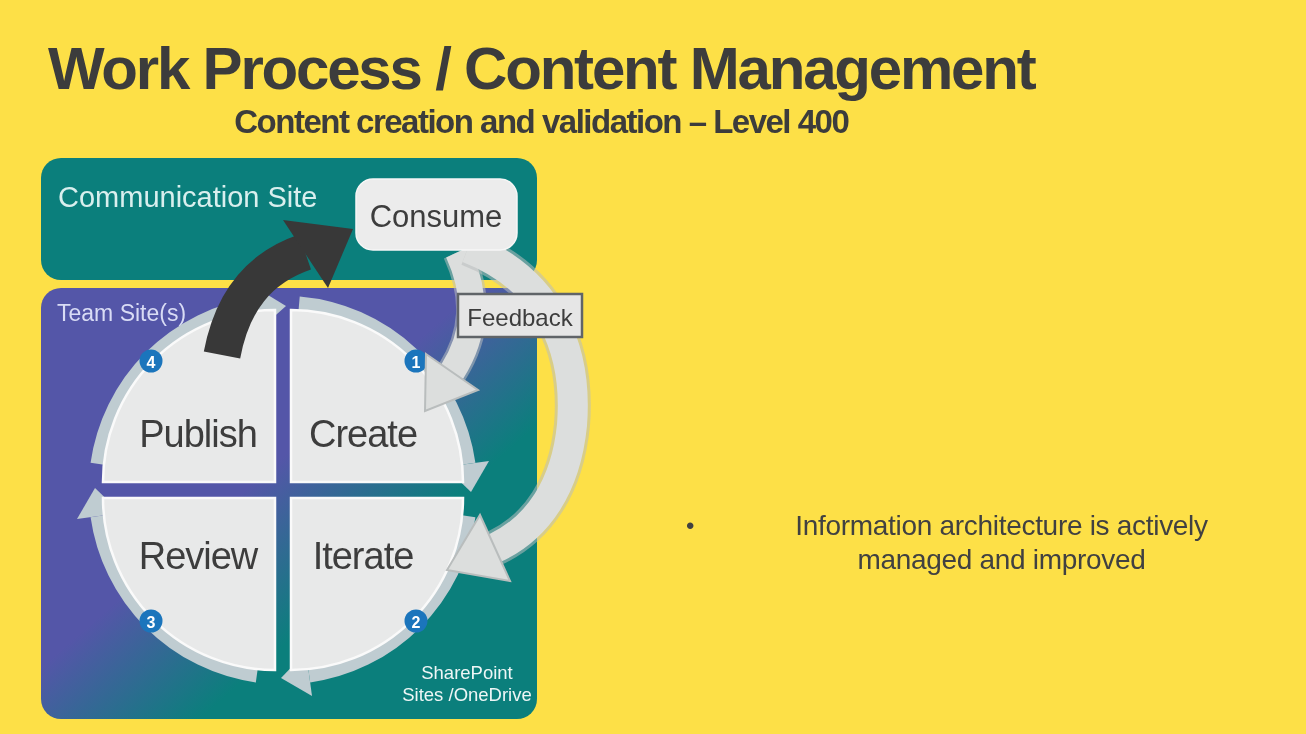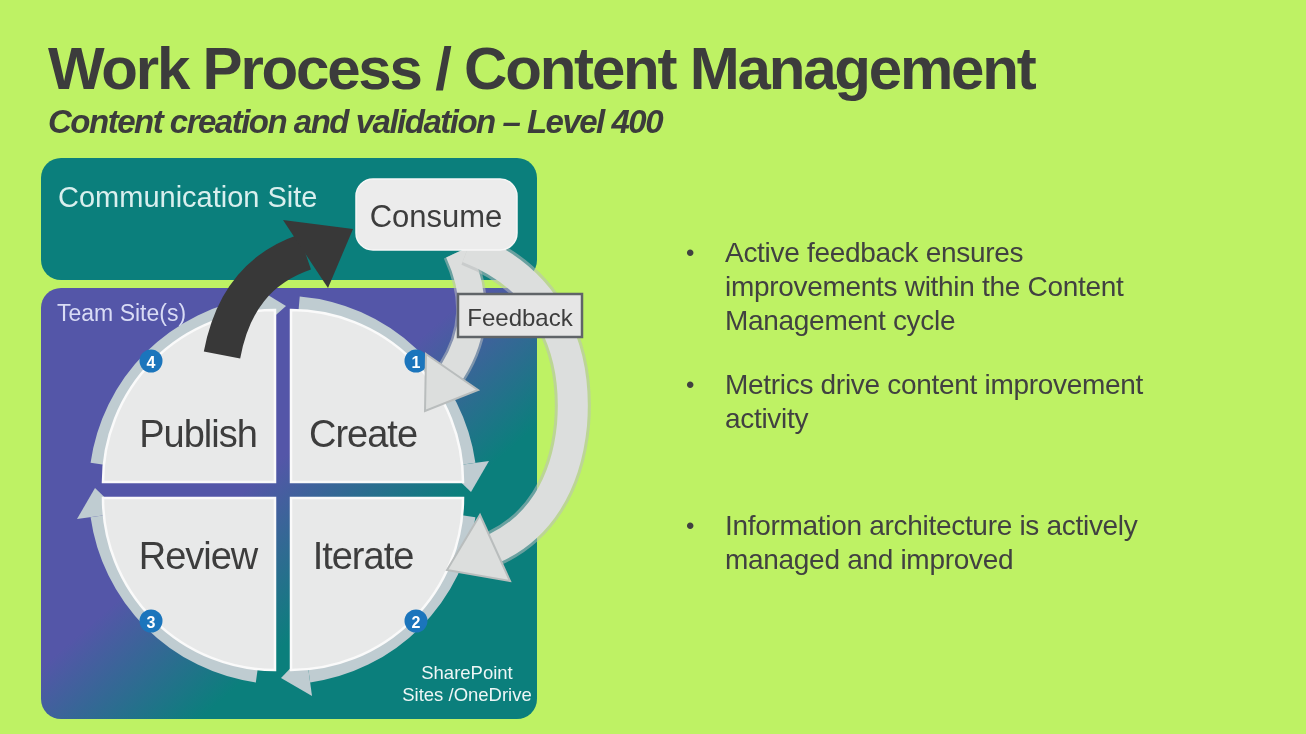--- a/index.html
+++ b/index.html
@@ -1,27 +1,27 @@
 <!DOCTYPE html>
 <html><head>
 <meta charset="utf-8">
 <style>
   html,body{margin:0;padding:0;background:#ffffff;}
   .slide{
-    position:relative;width:1306px;height:734px;background:#bef264;
-    overflow:hidden;font-family:"Liberation Sans",sans-serif;
+    position:relative;width:1306px;height:734px;background:#fde047;
+    overflow:hidden;font-family:"Liberation Sans",sans-serif;text-align:center;
   }
   .header{position:absolute;left:48px;top:38px;}
   h1{
     margin:0;font-size:60px;line-height:62px;font-weight:700;
     color:#3c3c3c;letter-spacing:-2.2px;white-space:nowrap;
   }
   h2{
     margin:4px 0 0 0;font-size:33px;line-height:36px;font-weight:700;
-    color:#3c3c3c;letter-spacing:-1.5px;white-space:nowrap;font-style:italic;
+    color:#3c3c3c;letter-spacing:-1.5px;white-space:nowrap;
   }
   .diagram{position:absolute;left:30px;top:145px;width:580px;height:589px;}
   svg text{font-family:"Liberation Sans",sans-serif;}
   .bullets{
     position:absolute;left:678px;width:600px;margin:0;padding:0;list-style:none;
     font-size:28px;line-height:34px;color:#414141;letter-spacing:-0.3px;
   }
   .bullets li{position:relative;padding-left:47px;white-space:pre-line;}
   .bullets li + li{margin-top:30px;}
   .bullets li::before{
@@ -117,26 +117,19 @@
       <rect x="356" y="179" width="161" height="71" rx="17" fill="#ececec" stroke="#f6f6f6" stroke-width="1.5"></rect>
       <text x="436" y="216" font-size="31" fill="#3d3d3d" text-anchor="middle" dominant-baseline="central">Consume</text>
     </g>
 
     <g>
       <rect x="458" y="294" width="124" height="43" fill="#e6e6e6" stroke="#606468" stroke-width="2.5"></rect>
       <text x="520" y="317" font-size="24" fill="#3d3d3d" text-anchor="middle" dominant-baseline="central">Feedback</text>
     </g>
   </svg>
 
-  <ul class="bullets" id="bullets-top">
-    <li>Active feedback ensures
-improvements within the Content
-Management cycle</li>
-    <li>Metrics drive content improvement
-activity</li>
-  </ul>
 
   <ul class="bullets" id="bullets-bottom">
     <li>Information architecture is actively
 managed and improved</li>
   </ul>
 
 </div>
 
 </body></html>

